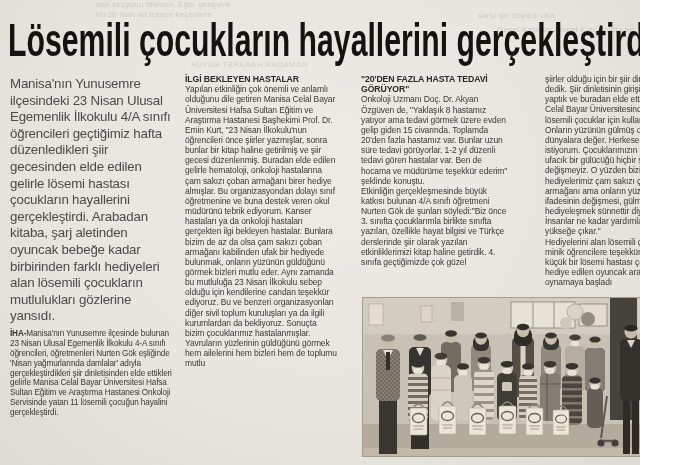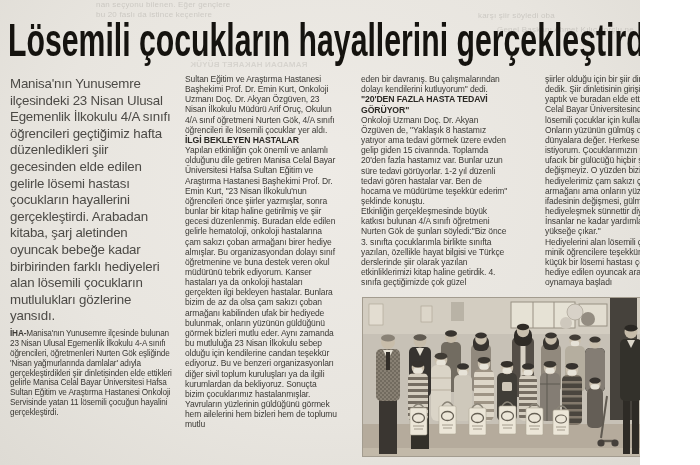--- a/index.html
+++ b/index.html
@@ -58,27 +58,25 @@
   <svg class="headline-wrap" viewBox="0 0 684 58" width="684" height="58">
     <text x="0" y="46" font-size="47" textLength="682" lengthAdjust="spacingAndGlyphs">Lösemili çocukların hayallerini gerçekleştirdiler</text>
   </svg>
 
   <div class="col" id="col1">
     <p class="lead">Manisa'nın Yunusemre ilçesindeki 23 Nisan Ulusal Egemenlik İlkokulu 4/A sınıfı öğrencileri geçtiğimiz hafta düzenledikleri şiir gecesinden elde edilen gelirle lösemi hastası çocukların hayallerini gerçekleştirdi. Arabadan kitaba, şarj aletinden oyuncak bebeğe kadar birbirinden farklı hediyeleri alan lösemili çocukların mutlulukları gözlerine yansıdı.</p>
     <p class="small"><span class="byline">İHA-</span><span>Manisa'nın Yunusemre ilçesinde bulunan 23 Nisan Ulusal Egemenlik İlkokulu 4-A sınıfı öğrencileri, öğretmenleri Nurten Gök eşliğinde 'Nisan yağmurlarında damlalar' adıyla gerçekleştirdikleri şiir dinletisinden elde ettikleri gelirle Manisa Celal Bayar Üniversitesi Hafsa Sultan Eğitim ve Araştırma Hastanesi Onkoloji Servisinde yatan 11 lösemili çocuğun hayalini gerçekleştirdi.</span></p>
   </div>
 
   <div class="col bodytxt" id="col2">
-    <p>Sultan Eğitim ve Araştırma Hastanesi Başhekimi Prof. Dr. Emin Kurt, Onkoloji Uzmanı Doç. Dr. Akyan Özgüven, 23 Nisan İlkokulu Müdürü Arif Oruç, Okulun 4/A sınıf öğretmeni Nurten Gök, 4/A sınıfı öğrencileri ile lösemili çocuklar yer aldı.</p>
     <p class="subhead">İLGİ BEKLEYEN HASTALAR</p>
     <p>Yapılan etkinliğin çok önemli ve anlamlı olduğunu dile getiren Manisa Celal Bayar Üniversitesi Hafsa Sultan Eğitim ve Araştırma Hastanesi Başhekimi Prof. Dr. Emin Kurt, "23 Nisan İlkokulu'nun öğrencileri önce şiirler yazmışlar, sonra bunlar bir kitap haline getirilmiş ve şiir gecesi düzenlenmiş. Buradan elde edilen gelirle hematoloji, onkoloji hastalarına çam sakızı çoban armağanı birer hediye almışlar. Bu organizasyondan dolayı sınıf öğretmenine ve buna destek veren okul müdürünü tebrik ediyorum. Kanser hastaları ya da onkoloji hastaları gerçekten ilgi bekleyen hastalar. Bunlara bizim de az da olsa çam sakızı çoban armağanı kabilinden ufak bir hediyede bulunmak, onların yüzünün güldüğünü görmek bizleri mutlu eder. Aynı zamanda bu mutluluğa 23 Nisan İlkokulu sebep olduğu için kendilerine candan teşekkür ediyoruz. Bu ve benzeri organizasyonları diğer sivil toplum kuruluşları ya da ilgili kurumlardan da bekliyoruz. Sonuçta bizim çocuklarımız hastalanmışlar. Yavruların yüzlerinin güldüğünü görmek hem ailelerini hem bizleri hem de toplumu mutlu</p>
   </div>
 
   <div class="col bodytxt" id="col3">
-    <p>eden bir davranış. Bu çalışmalarından dolayı kendilerini kutluyorum" dedi.</p>
     <p class="subhead">"20'DEN FAZLA HASTA TEDAVİ GÖRÜYOR"</p>
     <p>Onkoloji Uzmanı Doç. Dr. Akyan Özgüven de, "Yaklaşık 8 hastamız yatıyor ama tedavi görmek üzere evden gelip giden 15 civarında. Toplamda 20'den fazla hastamız var. Bunlar uzun süre tedavi görüyorlar. 1-2 yıl düzenli tedavi gören hastalar var. Ben de hocama ve müdürüme teşekkür ederim" şeklinde konuştu.</p>
     <p>Etkinliğin gerçekleşmesinde büyük katkısı bulunan 4/A sınıfı öğretmeni Nurten Gök de şunları söyledi:"Biz önce 3. sınıfta çocuklarımla birlikte sınıfta yazılan, özellikle hayat bilgisi ve Türkçe derslerinde şiir olarak yazılan etkinliklerimizi kitap haline getirdik. 4. sınıfa geçtiğimizde çok güzel</p>
   </div>
 
   <div class="col bodytxt" id="col4">
     <p>şiirler olduğu için bir şiir dinletisi yapalım dedik. Şiir dinletisinin girişini ücretli yaptık ve buradan elde ettiğimiz geliri Celal Bayar Üniversitesinde tedavi gören lösemili çocuklar için kullanalım istedik. Onların yüzünün gülmüş olması dünyalara değer. Herkese örnek olsun istiyorum. Çocuklarımızın yüzünde ufacık bir gülücüğü hiçbir şeye değişmeyiz. O yüzden bizim hediyelerimiz çam sakızı çoban armağanı ama onların yüzlerinin ifadesinin değişmesi, gülmesi, hediyeleşmek sünnettir diyelim kısaca. İnsanlar ne kadar yardımlaşırsa o kadar yükseğe çıkar."</p>
     <p>Hediyelerini alan lösemili çocuklar ise minik öğrencilere teşekkür ederken küçük bir lösemi hastası çocuk kendisine hediye edilen oyuncak arabayla hemen oynamaya başladı</p>
   </div>
 

